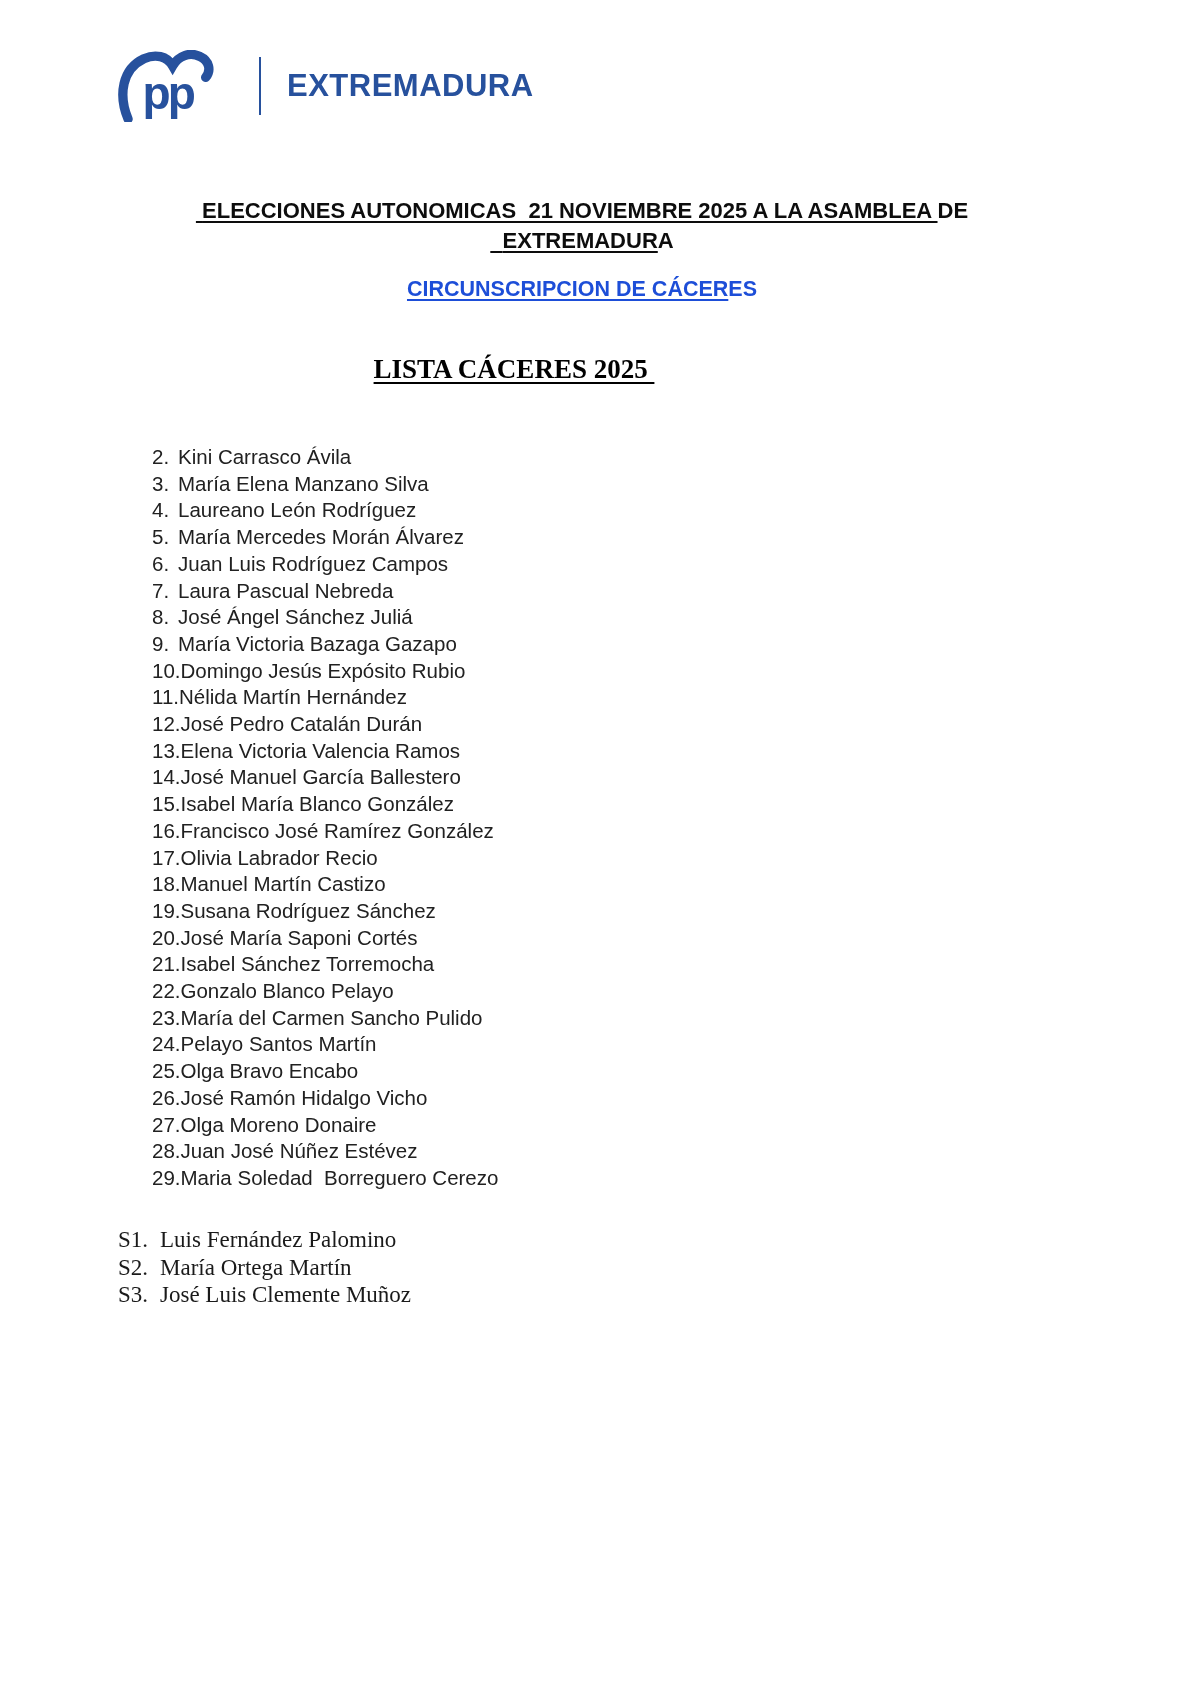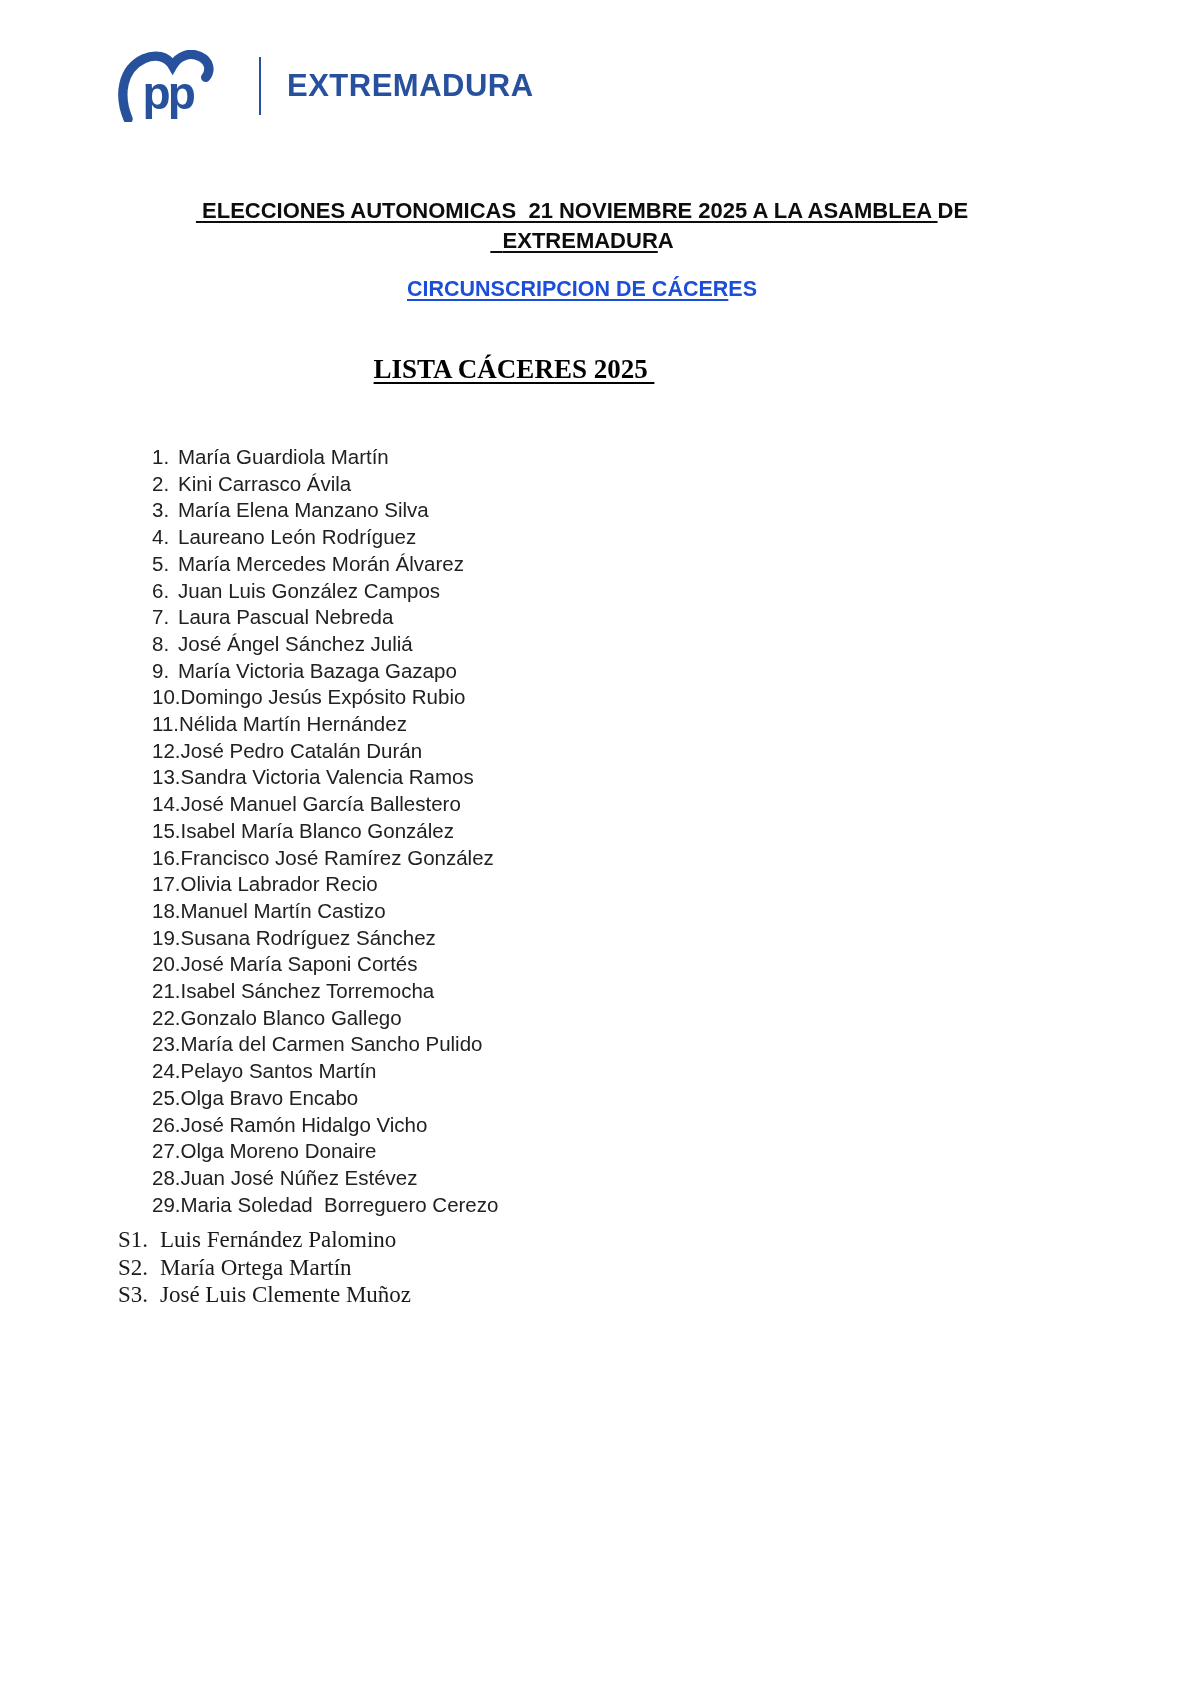--- a/index.html
+++ b/index.html
@@ -94,42 +94,41 @@
 
   <div class="sub-heading">
     <span class="u pre">CIRCUNSCRIPCION DE CÁCER</span><span class="pre">ES</span>
   </div>
 
   <div class="list-title-wrap">
     <span class="list-title pre">LISTA CÁCERES 2025 </span>
   </div>
 
   <div class="candidate-list">
-      <div class="candidate-row"><span class="candidate-num">1.</span><span class="candidate-name">María Guardiola Martín</span></div>
       <div class="candidate-row"><span class="candidate-num">2.</span><span class="candidate-name">Kini Carrasco Ávila</span></div>
       <div class="candidate-row"><span class="candidate-num">3.</span><span class="candidate-name">María Elena Manzano Silva</span></div>
       <div class="candidate-row"><span class="candidate-num">4.</span><span class="candidate-name">Laureano León Rodríguez</span></div>
       <div class="candidate-row"><span class="candidate-num">5.</span><span class="candidate-name">María Mercedes Morán Álvarez</span></div>
-      <div class="candidate-row"><span class="candidate-num">6.</span><span class="candidate-name">Juan Luis González Campos</span></div>
+      <div class="candidate-row"><span class="candidate-num">6.</span><span class="candidate-name">Juan Luis Rodríguez Campos</span></div>
       <div class="candidate-row"><span class="candidate-num">7.</span><span class="candidate-name">Laura Pascual Nebreda</span></div>
       <div class="candidate-row"><span class="candidate-num">8.</span><span class="candidate-name">José Ángel Sánchez Juliá</span></div>
       <div class="candidate-row"><span class="candidate-num">9.</span><span class="candidate-name">María Victoria Bazaga Gazapo</span></div>
       <div class="candidate-row"><span class="candidate-num">10.</span><span class="candidate-name">Domingo Jesús Expósito Rubio</span></div>
       <div class="candidate-row"><span class="candidate-num">11.</span><span class="candidate-name">Nélida Martín Hernández</span></div>
       <div class="candidate-row"><span class="candidate-num">12.</span><span class="candidate-name">José Pedro Catalán Durán</span></div>
-      <div class="candidate-row"><span class="candidate-num">13.</span><span class="candidate-name">Sandra Victoria Valencia Ramos</span></div>
+      <div class="candidate-row"><span class="candidate-num">13.</span><span class="candidate-name">Elena Victoria Valencia Ramos</span></div>
       <div class="candidate-row"><span class="candidate-num">14.</span><span class="candidate-name">José Manuel García Ballestero</span></div>
       <div class="candidate-row"><span class="candidate-num">15.</span><span class="candidate-name">Isabel María Blanco González</span></div>
       <div class="candidate-row"><span class="candidate-num">16.</span><span class="candidate-name">Francisco José Ramírez González</span></div>
       <div class="candidate-row"><span class="candidate-num">17.</span><span class="candidate-name">Olivia Labrador Recio</span></div>
       <div class="candidate-row"><span class="candidate-num">18.</span><span class="candidate-name">Manuel Martín Castizo</span></div>
       <div class="candidate-row"><span class="candidate-num">19.</span><span class="candidate-name">Susana Rodríguez Sánchez</span></div>
       <div class="candidate-row"><span class="candidate-num">20.</span><span class="candidate-name">José María Saponi Cortés</span></div>
       <div class="candidate-row"><span class="candidate-num">21.</span><span class="candidate-name">Isabel Sánchez Torremocha</span></div>
-      <div class="candidate-row"><span class="candidate-num">22.</span><span class="candidate-name">Gonzalo Blanco Gallego</span></div>
+      <div class="candidate-row"><span class="candidate-num">22.</span><span class="candidate-name">Gonzalo Blanco Pelayo</span></div>
       <div class="candidate-row"><span class="candidate-num">23.</span><span class="candidate-name">María del Carmen Sancho Pulido</span></div>
       <div class="candidate-row"><span class="candidate-num">24.</span><span class="candidate-name">Pelayo Santos Martín</span></div>
       <div class="candidate-row"><span class="candidate-num">25.</span><span class="candidate-name">Olga Bravo Encabo</span></div>
       <div class="candidate-row"><span class="candidate-num">26.</span><span class="candidate-name">José Ramón Hidalgo Vicho</span></div>
       <div class="candidate-row"><span class="candidate-num">27.</span><span class="candidate-name">Olga Moreno Donaire</span></div>
       <div class="candidate-row"><span class="candidate-num">28.</span><span class="candidate-name">Juan José Núñez Estévez</span></div>
       <div class="candidate-row"><span class="candidate-num">29.</span><span class="candidate-name">Maria Soledad  Borreguero Cerezo</span></div>
     </div>
 
   <div class="substitute-list">

